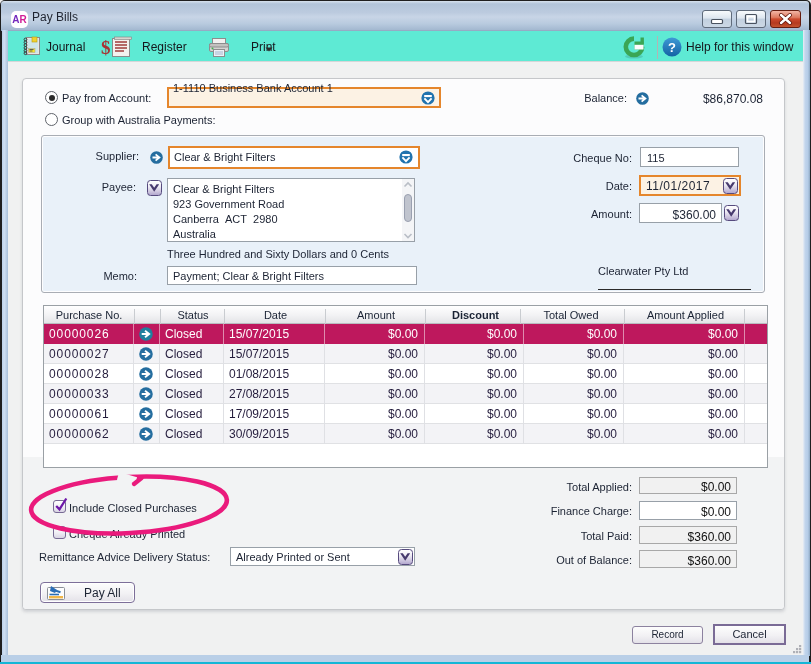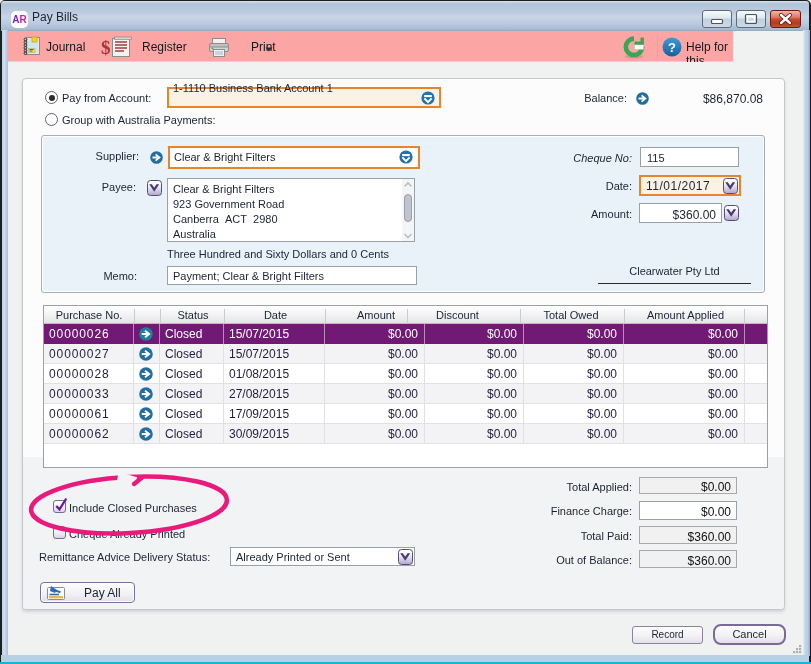--- a/index.html
+++ b/index.html
@@ -17,22 +17,22 @@
   #ar-icon{position:absolute;left:10px;top:10px;width:17px;height:17px;background:#fff;
     border-radius:5px;text-align:center;font-weight:bold;font-size:10px;line-height:17px;letter-spacing:0px;}
   #ar-icon .a{color:#7429bd;} #ar-icon .r{color:#d11f96;}
   .winbtn{position:absolute;top:9px;height:18px;border-radius:3px;box-sizing:border-box;}
   #btn-min,#btn-max{width:30px;border:1px solid #5f6b7b;
     background:linear-gradient(180deg,#f7fafc 0%,#dde6ef 45%,#c2d0df 50%,#ccd8e5 100%);}
   #btn-min{left:701px;} #btn-max{left:735px;}
   #btn-close{left:769px;width:31px;border:1px solid #641d10;
     background:linear-gradient(180deg,#f2b5a5 0%,#dd7a60 40%,#cc4a2e 50%,#b53a20 75%,#c4542f 100%);}
   
-  #toolbar{position:absolute;left:2px;top:31px;width:701px;height:30px;background:#fca5a5;
-    border-bottom:1px solid #d5d6d8;padding-left:30px;}
+  #toolbar{position:absolute;left:2px;top:31px;width:807px;height:30px;background:#5eead4;
+    border-bottom:1px solid #d5d6d8;}
   .tb-text{position:absolute;top:9px;font-size:12px;color:#15181d;}
   
   #client{position:absolute;left:2px;top:62px;width:800px;height:594px;background:#f0f1f1;}
   .band-l{position:absolute;left:2px;top:30px;width:5.5px;height:626px;
      background:linear-gradient(90deg,#bdd2ea 0%,#cfdff2 40%,#a9c0da 100%);}
   .band-r{position:absolute;left:802.5px;top:30px;width:7px;height:626px;
      background:linear-gradient(90deg,#e9eef5 0%,#c2d5ec 30%,#b5cce7 70%,#8fa9c4 100%);}
   .band-b{position:absolute;left:1px;top:655px;width:808px;height:6.5px;background:#b9cfe7;}
   .band-cyan{position:absolute;left:0px;top:661.5px;width:811px;height:2.5px;background:#14b6d6;}
   
@@ -210,46 +210,46 @@
     </svg>
   <svg class="abs" style="left:403px;top:232px;" width="10" height="8" viewBox="0 0 10 8">
       <path d="M1.5 2 L5 5.5 L8.5 2" fill="none" stroke="#b9bec6" stroke-width="1.6"></path>
     </svg>
   <div class="abs" style="left:404px;top:194px;width:8px;height:28px;background:#c0c4ce;border:1px solid #9aa0b0;border-radius:4px;box-sizing:border-box;"></div>
   <div class="lbl" style="left:167px;top:248px;">Three Hundred and Sixty Dollars and 0 Cents</div>
   <div class="rlbl" style="left:37px;top:270px;width:100px;">Memo:</div>
   <div class="input" style="left:167px;top:266px;width:250px;height:19px;"></div>
   <div class="lbl" style="left:173px;top:270px;">Payment; Clear &amp; Bright Filters</div>
 
-  <div class="rlbl" style="left:532px;top:152px;width:100px;font-style:italic;">Cheque No:</div>
+  <div class="rlbl" style="left:532px;top:152px;width:100px;">Cheque No:</div>
   <div class="input" style="left:640px;top:147px;width:99px;height:20px;"></div>
   <div class="lbl" style="left:647px;top:152px;">115</div>
   <div class="rlbl" style="left:532px;top:180px;width:100px;">Date:</div>
   <div class="orange abs" style="left:639px;top:175px;width:102px;height:21px;"></div>
   <div class="lbl" style="left:646px;top:179px;font-size:12px;letter-spacing:.5px;">11/01/2017</div>
   <div class="pbtn" style="left:723px;top:178px;"></div>
   <div class="rlbl" style="left:532px;top:208px;width:100px;">Amount:</div>
   <div class="input" style="left:639px;top:203px;width:83px;height:20px;"></div>
   <div class="val" style="left:616px;top:208px;width:100px;">$360.00</div>
   <div class="pbtn" style="left:724px;top:205px;"></div>
-  <div class="lbl" style="left:598px;top:265px;width:153px;text-align:center;border-bottom:1px solid #2a2a2a;padding-bottom:6px;">Clearwater Pty Ltd</div>
+  <div class="lbl" style="left:598px;top:265px;width:153px;text-align:left;border-bottom:1px solid #2a2a2a;padding-bottom:12px;">Clearwater Pty Ltd</div>
 
   <div id="grid">
     <div id="grid-hdr">
       <div class="hcell" style="left:0px;width:90px;border-left:none;">Purchase No.</div>
       <div class="hcell" style="left:90px;width:26px;"></div>
       <div class="hcell" style="left:116px;width:64px;">Status</div>
       <div class="hcell" style="left:180px;width:101px;">Date</div>
       <div class="hcell" style="left:281px;width:100px;">Amount</div>
-      <div class="hcell" style="left:363px;width:99px;">Discount</div>
+      <div class="hcell" style="left:381px;width:99px;font-weight:bold;">Discount</div>
       <div class="hcell" style="left:476px;width:100px;">Total Owed</div>
       <div class="hcell" style="left:580px;width:121px;">Amount Applied</div>
       <div class="hcell" style="left:700px;width:23px;"></div>
     </div>
-    <div class="grow" style="top:18px;background:#701a75;color:#fff;">
+    <div class="grow" style="top:18px;background:#be185d;color:#fff;">
       <span class="gcell-l" style="left:5px;color:#fff;letter-spacing:.9px;">00000026</span>
       <svg class="abs" style="left:95px;top:3px;" width="14" height="14" viewBox="0 0 13 13">
           <circle cx="6.5" cy="6.5" r="6.3" fill="#1f7f9e"></circle>
           <path d="M2.5 6.5 H8 M5.6 3.4 L9.4 6.5 L5.6 9.6" fill="none" stroke="#fff" stroke-width="1.8"></path>
         </svg>
       <span class="gcell-l" style="left:121px;color:#fff;">Closed</span>
       <span class="gcell-l" style="left:185px;color:#fff;">15/07/2015</span>
       <span class="gcell-r" style="left:274px;width:100px;color:#fff;">$0.00</span>
       <span class="gcell-r" style="left:373px;width:100px;color:#fff;">$0.00</span>
       <span class="gcell-r" style="left:473px;width:100px;color:#fff;">$0.00</span>
@@ -378,21 +378,21 @@
     <rect x="2" y="11" width="14" height="2.4" fill="#f0b64a"></rect>
     <path d="M2.5 9.5 H12" stroke="#2a6db5" stroke-width="1.6"></path>
     <path d="M4 1 L10 5 L8 8 L3 6 Z" fill="#2a6db5"></path>
     <path d="M9 5.8 L13.5 7.2" stroke="#2a6db5" stroke-width="2"></path>
   </svg>
   <div class="lbl" style="left:84px;top:586px;font-size:12px;">Pay All</div>
 
   <div class="btn" style="left:632px;top:626px;width:71px;height:18px;">
     <div style="margin-top:2px;font-size:10px;">Record</div>
   </div>
-  <div class="btn" style="left:713px;top:624px;width:73px;height:21px;border:2px solid #7a6b96;border-radius:8px;">
+  <div class="btn" style="left:713px;top:624px;width:73px;height:21px;border:2px solid #7a6b96;border-radius:0;">
     <div style="margin-top:2px;font-size:11px;">Cancel</div>
   </div>
 
   <svg class="abs" style="left:792px;top:644px;" width="11" height="11" viewBox="0 0 11 11">
     <g fill="#aeb0b6">
       <rect x="7" y="1" width="2.2" height="2.2"></rect>
       <rect x="4" y="4" width="2.2" height="2.2"></rect>
         <rect x="7" y="4" width="2.2" height="2.2"></rect>
       <rect x="1" y="7" width="2.2" height="2.2"></rect>
         <rect x="4" y="7" width="2.2" height="2.2"></rect>

